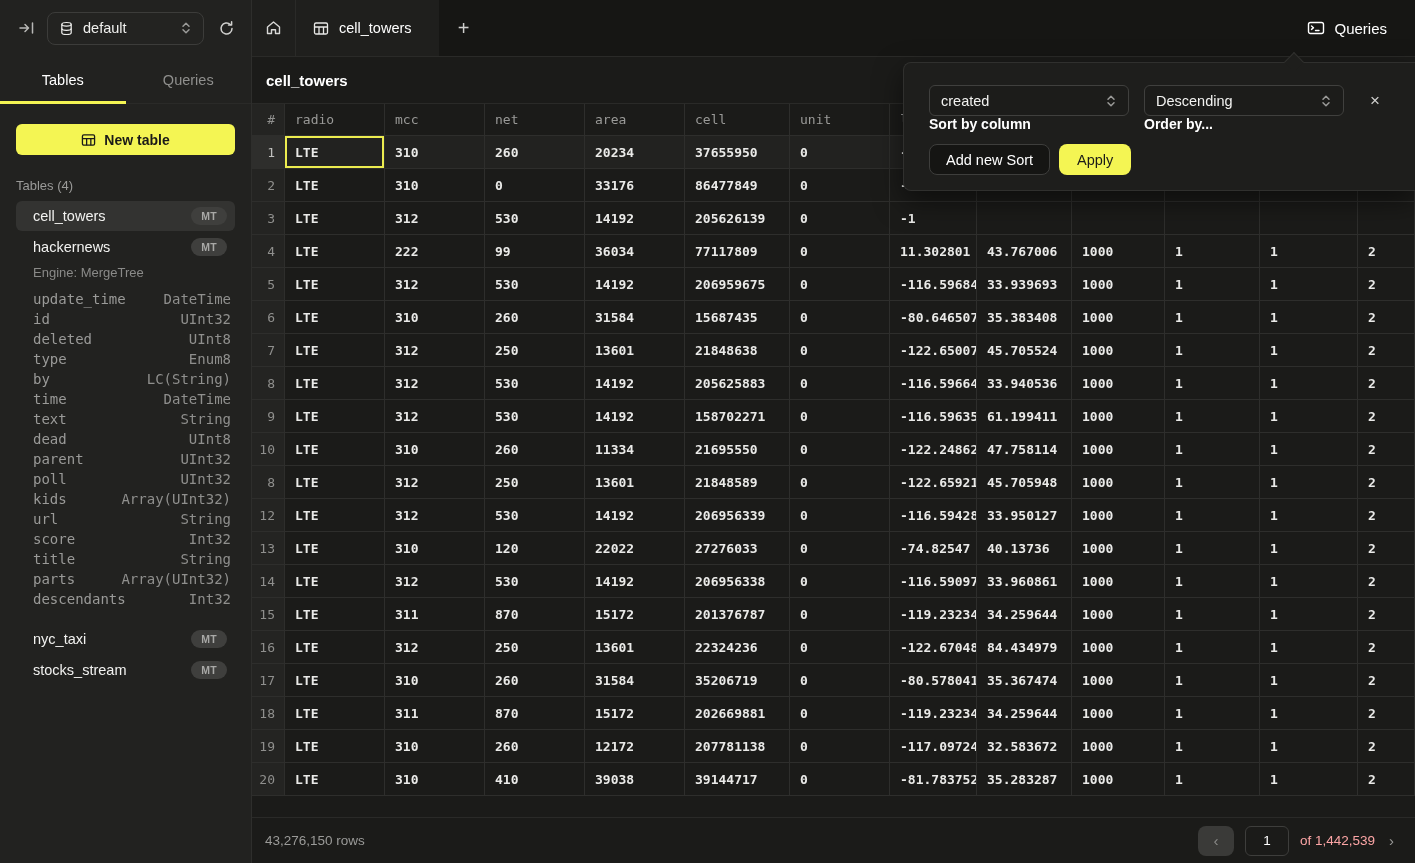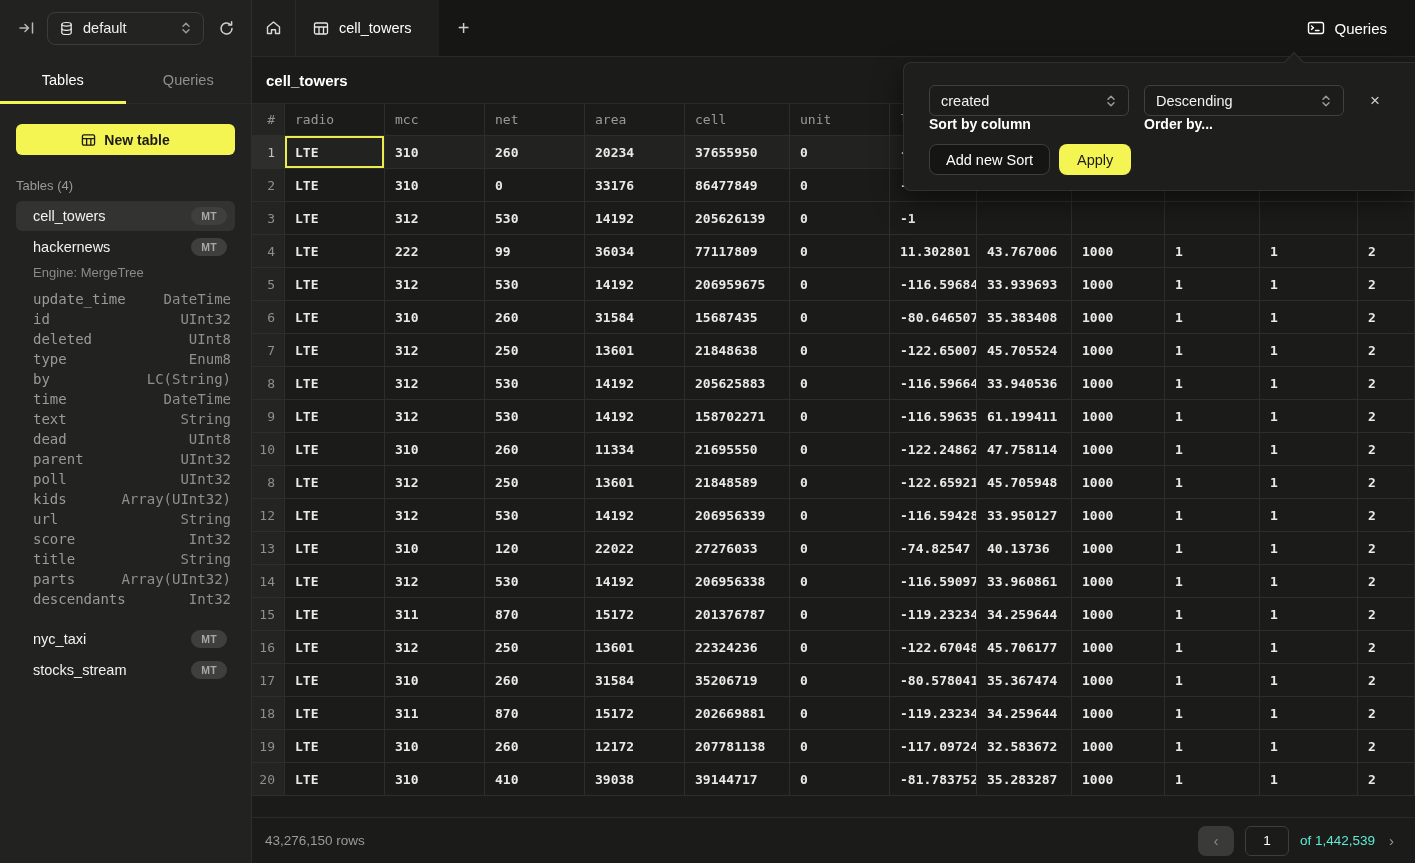--- a/index.html
+++ b/index.html
@@ -58,21 +58,21 @@
   .g-head .g-cell { font-weight:400; }
   .g-row.sel-row .g-cell { background:#222220; }
   .g-row.sel-row .g-cell.idx { background:#2e2e2c; color:#c0c0be; }
   .g-cell.sel-cell { box-shadow:inset 0 0 0 2px #ecec4f; }
 
   
   .gfooter { height:46px; flex:0 0 46px; border-top:1px solid #2a2a28; display:flex; align-items:center; padding:0 18px 0 13px; color:#9a9a98; font-size:13.5px; }
   .pager { margin-left:auto; display:flex; align-items:center; gap:11px; }
   .pg-prev { width:36px; height:30px; background:#3a3a38; border-radius:8px; display:flex; align-items:center; justify-content:center; color:#8a8a88; font-size:15px; cursor:default; }
   .pg-input { width:44px; height:30px; background:#1b1b19; border:1px solid #3e3e3c; border-radius:6px; color:#ffffff; text-align:center; font-size:13.5px; font-family:inherit; outline:none; }
-  .pg-of { color:#5eead4; }
+  .pg-of { color:#fca5a5; }
   .pg-next { color:#9a9a98; font-size:15px; padding:0 3px; cursor:pointer; }
 
   
   .sort-popup { position:absolute; top:62px; left:651px; right:0; height:129px; background:#1e1e1c; border:1px solid #30302e; border-right:none; border-radius:8px 0 0 8px; box-shadow:0 10px 28px rgba(0,0,0,.5); padding:13px 24px 0 25px; z-index:10; }
   .sp-caret { position:absolute; top:-8px; left:383px; width:14px; height:14px; background:#1e1e1c; transform:rotate(45deg); border-left:1px solid #30302e; border-top:1px solid #30302e; }
   .sp-row { display:flex; align-items:center; }
   .sp-label { width:215px; font-size:14px; font-weight:700; color:#ffffff; }
   .sp-select { width:200px; height:31px; margin-top:9px; border:1px solid #40403e; border-radius:6px; background:#1c1c1a; padding:0 11px; display:flex; align-items:center; justify-content:space-between; font-size:14.5px; color:#f2f2f0; cursor:pointer; }
   .sp-select + .sp-select { margin-left:15px; }
   .sp-close { margin-left:20px; margin-top:9px; color:#cfcfcd; font-size:17px; width:22px; text-align:center; cursor:pointer; }
@@ -553,21 +553,21 @@
           </div>
           <div class="g-row">
             <div class="g-cell idx" style="width: 33px;">16</div>
             <div class="g-cell" style="width: 100px;">LTE</div>
             <div class="g-cell" style="width: 100px;">312</div>
             <div class="g-cell" style="width: 100px;">250</div>
             <div class="g-cell" style="width: 100px;">13601</div>
             <div class="g-cell" style="width: 105px;">22324236</div>
             <div class="g-cell" style="width: 100px;">0</div>
             <div class="g-cell" style="width: 87px;">-122.670486</div>
-            <div class="g-cell" style="width: 95px;">45.706177</div>
+            <div class="g-cell" style="width: 95px;">84.434979</div>
             <div class="g-cell" style="width: 93px;">1000</div>
             <div class="g-cell" style="width: 95px;">1</div>
             <div class="g-cell" style="width: 98px;">1</div>
             <div class="g-cell" style="flex: 1 1 0%;">2</div>
           </div>
           <div class="g-row">
             <div class="g-cell idx" style="width: 33px; text-align: right;">17</div>
             <div class="g-cell" style="width: 100px;">LTE</div>
             <div class="g-cell" style="width: 100px;">310</div>
             <div class="g-cell" style="width: 100px;">260</div>

